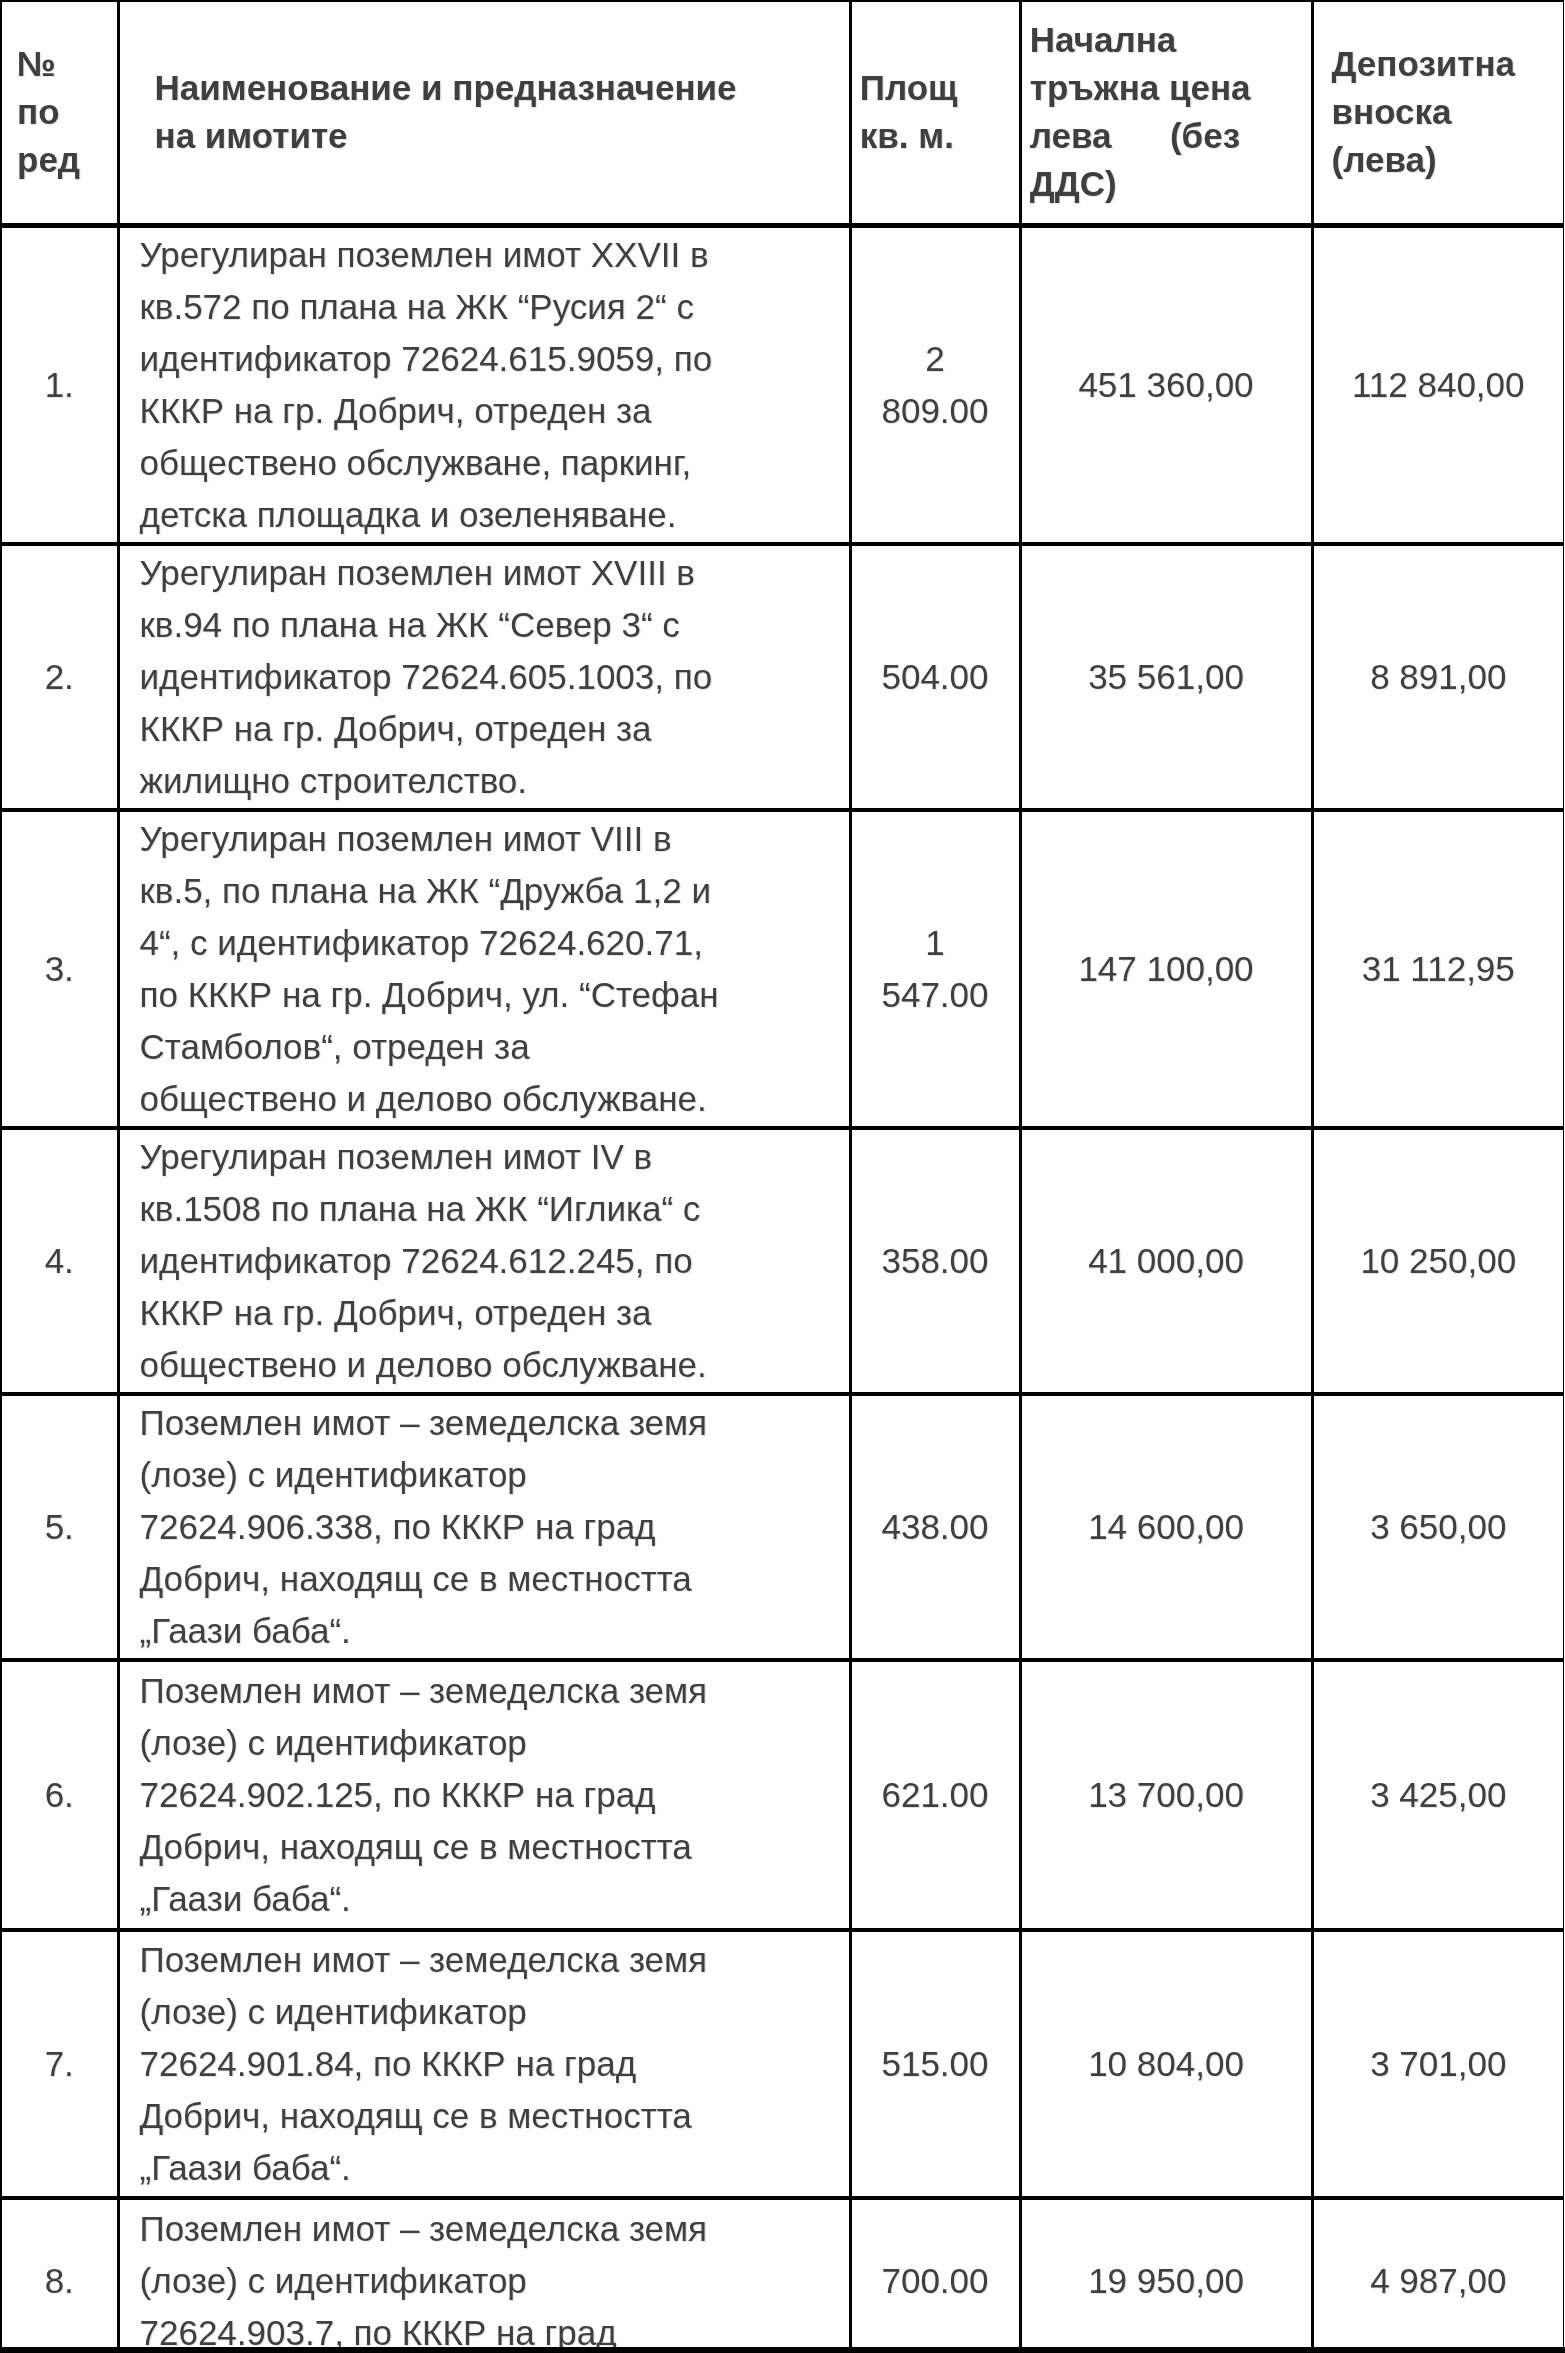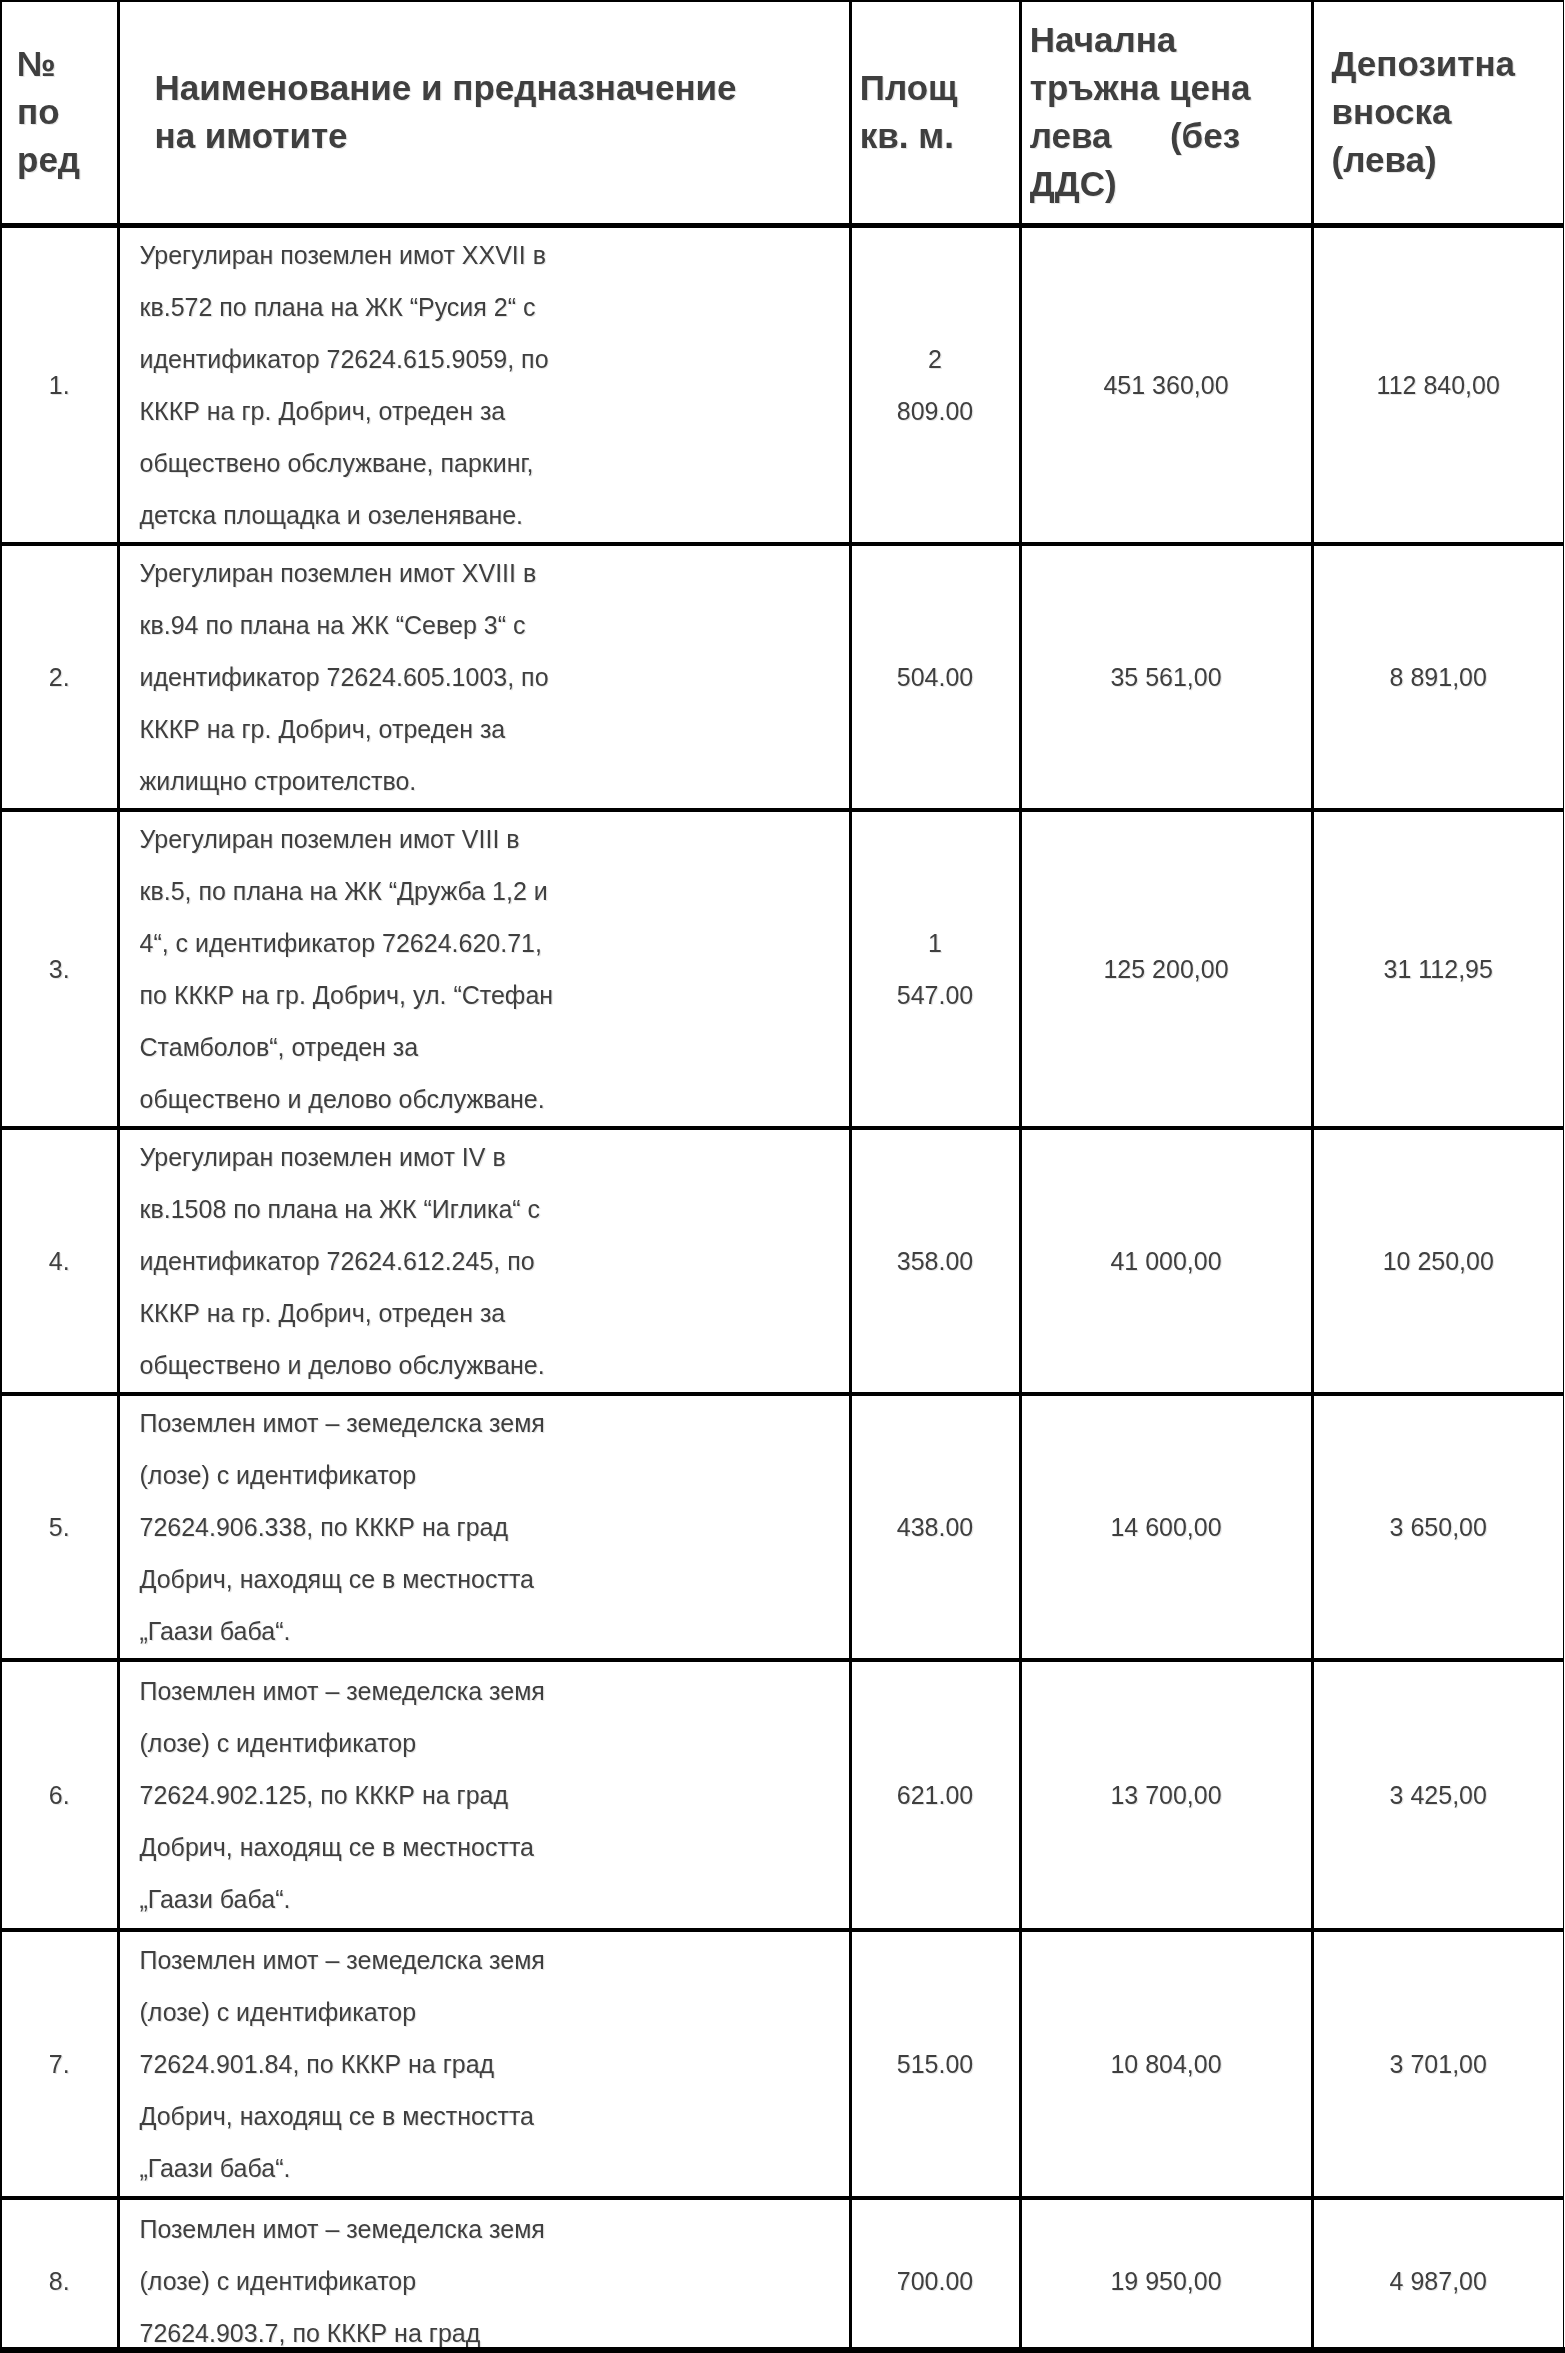--- a/index.html
+++ b/index.html
@@ -53,21 +53,21 @@
     color: #3f3f3f;
     text-shadow: 1.2px 1.2px 0 rgba(0,0,0,0.10);
   }
   .hdr-num   { padding-left: 15px; }
   .hdr-name  { padding-left: 35px; }
   .hdr-area  { padding-left: 8.3px; margin-top: 11px; }
   .hdr-price { padding-left: 8.3px; padding-right: 5px; }
   .hdr-dep   { padding-left: 18px;  padding-right: 5px; }
 
   .cell {
-    font-size: 25px;
+    font-size: 35px;
     line-height: 52px;
     text-shadow: 1.2px 1.2px 0 rgba(0,0,0,0.10);
   }
   .num-cell  { text-align: center; }
   .name-cell { text-align: left; padding-left: 20px; padding-right: 28px; }
   .val-cell  { text-align: center; }
 
   .bottom-bar {
     position: absolute;
     left: 0;
@@ -137,21 +137,21 @@
       <tr style="height:314px">
         <td class="cell num-cell">3.</td>
         <td class="cell name-cell">Урегулиран поземлен имот VIII в
 кв.5, по плана на ЖК “Дружба 1,2 и
 4“, с идентификатор 72624.620.71,
 по КККР на гр. Добрич, ул. “Стефан
 Стамболов“, отреден за
 обществено и делово обслужване.</td>
         <td class="cell val-cell">1
 547.00</td>
-        <td class="cell val-cell">125 200,00</td>
+        <td class="cell val-cell">147 100,00</td>
         <td class="cell val-cell">31 112,95</td>
       </tr>
 
       <tr style="height:264px">
         <td class="cell num-cell">4.</td>
         <td class="cell name-cell">Урегулиран поземлен имот IV в
 кв.1508 по плана на ЖК “Иглика“ с
 идентификатор 72624.612.245, по
 КККР на гр. Добрич, отреден за
 обществено и делово обслужване.</td>

